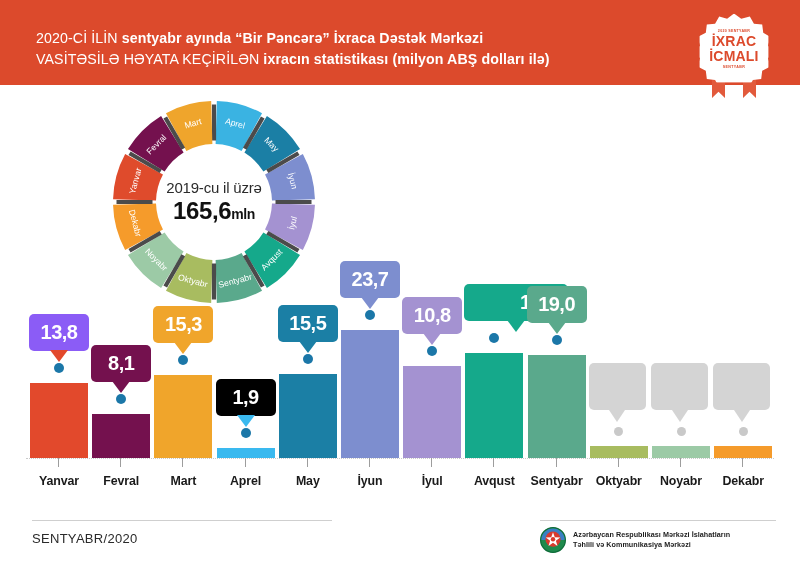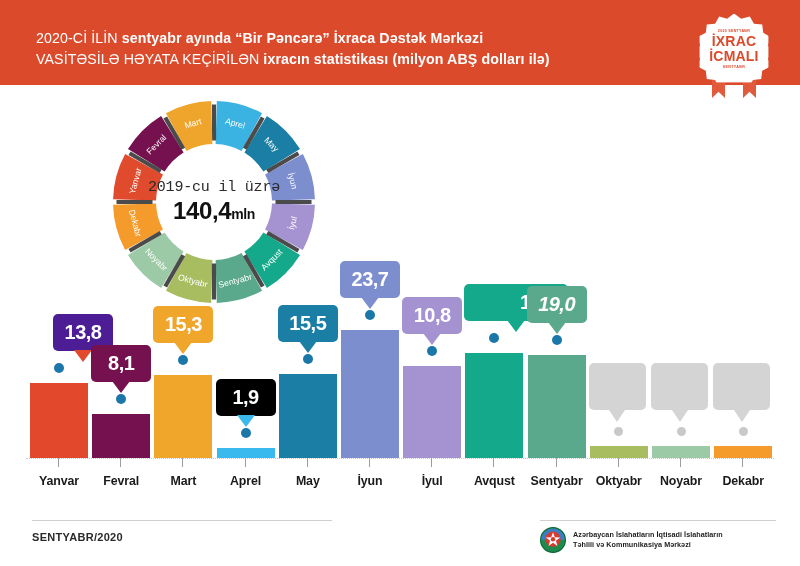--- a/index.html
+++ b/index.html
@@ -50,21 +50,21 @@
   .badge-sub{font-size:3.6px;font-weight:700;color:#dc4a2c;letter-spacing:.4px;line-height:6px;}
 
   
   .donut{position:absolute;left:106px;top:96px;width:216px;height:212px;}
   .donut svg{display:block;}
   .donut-center{
     position:absolute;left:0;top:0;width:216px;height:212px;
     display:flex;flex-direction:column;align-items:center;justify-content:center;
     pointer-events:none;
   }
-  .dc-line1{font-size:15px;color:#2b2b2b;font-weight:400;letter-spacing:-.2px;margin-bottom:1px;font-family:Liberation Mono, monospace;}
+  .dc-line1{font-size:15px;color:#2b2b2b;font-weight:400;letter-spacing:-.2px;margin-bottom:1px;}
   .dc-line2{font-size:24px;color:#111111;font-weight:700;letter-spacing:-.4px;}
   .dc-line2 .mln{font-size:14px;font-weight:700;}
   .seg-label{font-size:8.6px;font-weight:400;fill:#ffffff;}
 
   
   .chart{position:absolute;left:0;top:270px;width:800px;height:240px;}
   .baseline{
     position:absolute;left:26px;top:188px;width:748px;height:0;
     border-top:1px dotted #c9c9c9;
   }
@@ -88,21 +88,21 @@
     width:0;height:0;border-left:9px solid transparent;border-right:9px solid transparent;
   }
   .callout.empty{height:47px;background:#d4d4d4;width:57px;}
   .callout.empty .tail{border-top-color:#d4d4d4;border-top-width:12px;border-top-style:solid;
     border-left-width:8px;border-right-width:8px;margin-left:-8px;bottom:-12px;}
 
   
   .foot-rule-l{position:absolute;left:32px;top:520px;width:300px;height:1px;background:#cfcfcf;}
   .foot-rule-r{position:absolute;left:540px;top:520px;width:236px;height:1px;background:#cfcfcf;}
   .foot-date{
-    position:absolute;left:32px;top:531px;font-size:11px;font-weight:700;
+    position:absolute;left:32px;top:531px;font-size:13px;font-weight:400;
     color:#2a2a2a;letter-spacing:.3px;
   }
   .foot-org{position:absolute;left:540px;top:527px;display:flex;align-items:center;gap:7px;}
   .org-emblem{position:relative;width:26px;height:26px;flex:0 0 26px;}
   .org-name{font-size:7.2px;line-height:9.6px;color:#1c1c1c;font-weight:700;letter-spacing:.05px;}
   .org-name span{display:block;white-space:nowrap;}
 </style>
 </head>
 <body>
 
@@ -170,34 +170,34 @@
           <text x="50.37079733329638" y="166.62920266670363" text-anchor="middle" class="seg-label" transform="rotate(45 50.37079733329638 163.62920266670363)">Noyabr</text>
           <text x="29.277045157440938" y="130.09375217585546" text-anchor="middle" class="seg-label" transform="rotate(75 29.277045157440938 127.09375217585546)">Dekabr</text>
           <text x="29.277045157440924" y="87.9062478241446" text-anchor="middle" class="seg-label" transform="rotate(285 29.277045157440924 84.9062478241446)">Yanvar</text>
           <text x="50.370797333296366" y="51.37079733329638" text-anchor="middle" class="seg-label" transform="rotate(315 50.370797333296366 48.37079733329638)">Fevral</text>
           <text x="86.90624782414457" y="30.277045157440938" text-anchor="middle" class="seg-label" transform="rotate(345 86.90624782414457 27.277045157440938)">Mart</text>
         </g>
     </svg>
     <div class="donut-center">
       <div class="dc-line1">2019-cu il üzrə</div>
       <div class="dc-line2">
-        <span>140,4</span><span class="mln">mln</span>
+        <span>165,6</span><span class="mln">mln</span>
       </div>
     </div>
   </div>
 
   <div class="chart">
     <div class="baseline"></div>
     <div id="bar-columns">
         <div class="col" style="left: 30px;">
           <div class="bar" style="height: 74.5316px; background: rgb(226, 73, 44);"></div>
           <div class="tick"></div>
           <div class="mlabel">Yanvar</div>
           <div class="dot" style="bottom: 84.5316px;"></div>
-          <div class="callout" style="background: #4c1d95; height: 37px; bottom: 106.532px; margin-left: 24px;">
+          <div class="callout" style="background: #8b5cf6; height: 37px; bottom: 106.532px;">
             <span class="val">13,8</span>
             <div class="tail" style="border-top: 12px solid rgb(226, 73, 44);"></div>
           </div>
         </div>
         <div class="col" style="left: 92.2px;">
           <div class="bar" style="height: 43.7468px; background: rgb(116, 17, 78);"></div>
           <div class="tick"></div>
           <div class="mlabel">Fevral</div>
           <div class="dot" style="bottom: 53.7468px;"></div>
           <div class="callout" style="background: rgb(116, 17, 78); height: 37px; bottom: 75.7468px;">
@@ -263,21 +263,21 @@
           <div class="callout" style="background: rgb(21, 169, 139); height: 37px; bottom: 137.316px; padding-left: 44px;">
             <span class="val">19,5</span>
             <div class="tail" style="border-top: 12px solid rgb(21, 169, 139);"></div>
           </div>
         </div>
         <div class="col" style="left: 527.6px;">
           <div class="bar" style="height: 102.616px; background: rgb(90, 169, 140);"></div>
           <div class="tick"></div>
           <div class="mlabel">Sentyabr</div>
           <div class="dot" style="bottom: 112.616px;"></div>
-          <div class="callout" style="background: rgb(90, 169, 140); height: 37px; bottom: 134.616px; font-style: italic;">
+          <div class="callout" style="background: rgb(90, 169, 140); height: 37px; bottom: 134.616px;">
             <span class="val">19,0</span>
             <div class="tail" style="border-top: 12px solid rgb(90, 169, 140);"></div>
           </div>
         </div>
         <div class="col" style="left: 589.8px;">
           <div class="bar" style="height: 12px; background: rgb(168, 188, 96);"></div>
           <div class="tick"></div>
           <div class="mlabel">Oktyabr</div>
           <div class="dot gray" style="bottom: 22px;"></div>
           <div class="callout empty" style="bottom: 48px;">
@@ -313,18 +313,18 @@
       <svg width="26" height="26" viewBox="0 0 26 26">
         <circle cx="13" cy="13" r="12.4" fill="#1f8a4c"></circle>
         <circle cx="13" cy="13" r="12.4" fill="none" stroke="#0d6b38" stroke-width="1.2"></circle>
         <path d="M13 1.4 A11.6 11.6 0 0 1 24.6 13 L1.4 13 A11.6 11.6 0 0 1 13 1.4 Z" fill="#3a7fc4"></path>
         <circle cx="13" cy="12.2" r="7.6" fill="#d83a2e"></circle>
         <path d="M13 5.2 l1.8 5.1 5.4 .1 -4.3 3.3 1.6 5.2 -4.5 -3.1 -4.5 3.1 1.6 -5.2 -4.3 -3.3 5.4 -.1 Z" fill="#ffffff"></path>
         <circle cx="13" cy="12.2" r="2.2" fill="#d83a2e"></circle>
       </svg>
     </div>
     <div class="org-name">
-      <span>Azərbaycan İslahatların İqtisadi İslahatların</span>
+      <span>Azərbaycan Respublikası Mərkəzi İslahatların</span>
       <span>Təhlili və Kommunikasiya Mərkəzi</span>
     </div>
   </div>
 
 </div>
 
 </body></html>

